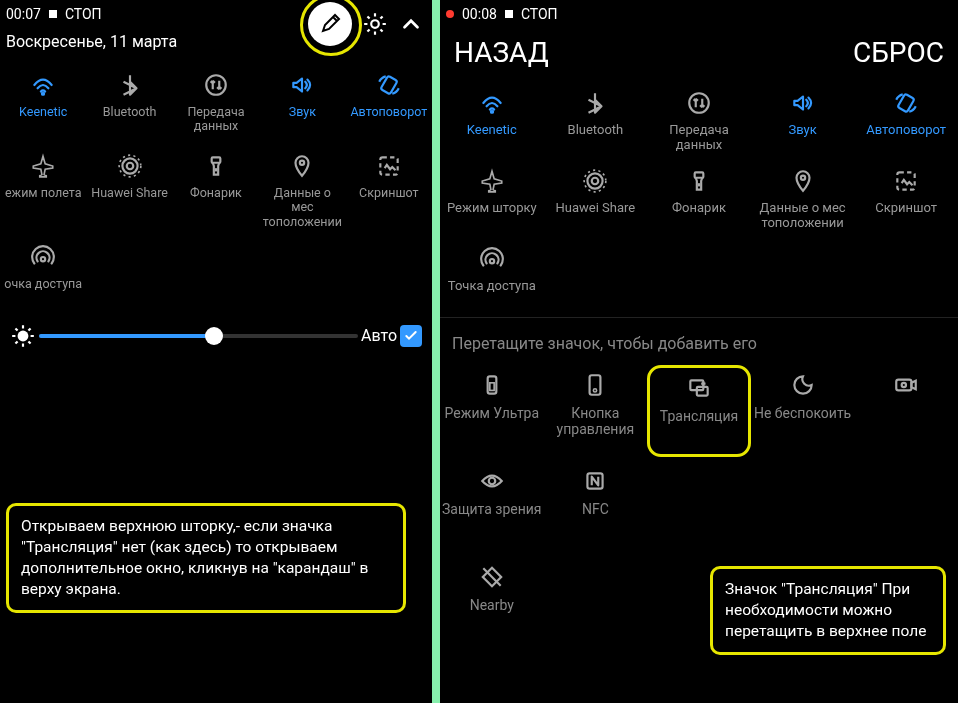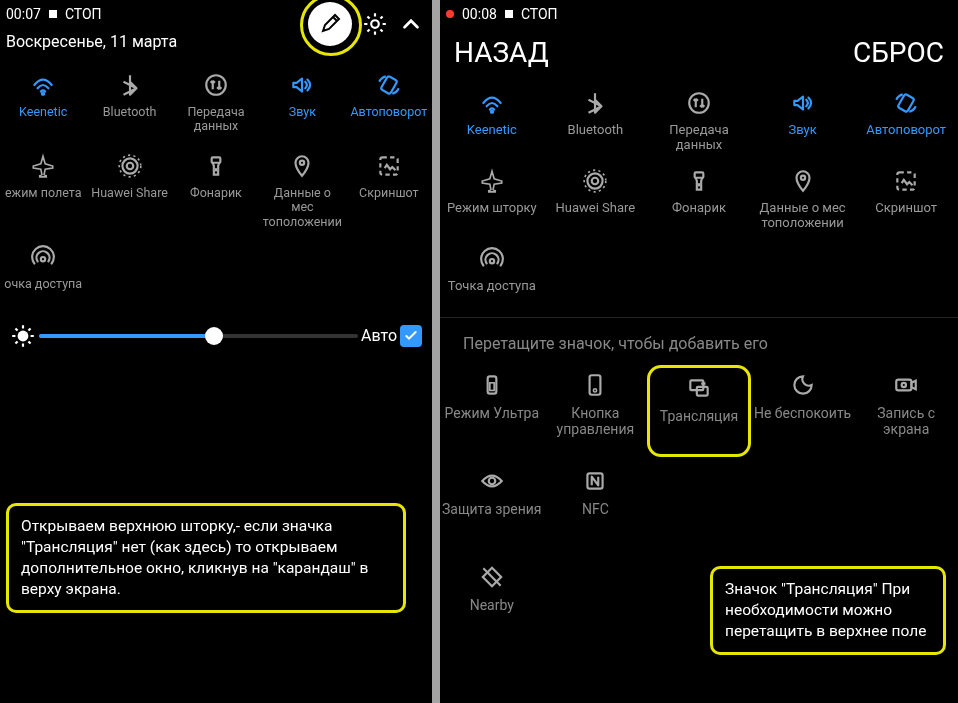--- a/index.html
+++ b/index.html
@@ -4,21 +4,21 @@
 <style>
   html, body {
     margin: 0;
     padding: 0;
     background: #fff;
     font-family: -apple-system, BlinkMacSystemFont, "Segoe UI", Roboto, Arial, sans-serif;
   }
   .wrapper {
     width: 958px;
     height: 703px;
-    background: #a3a3a3;
+    background: #86efac;
     display: flex;
     position: relative;
     overflow: hidden;
   }
   .panel {
     background: #000;
     color: #aaa;
     position: relative;
     box-sizing: border-box;
   }
@@ -159,21 +159,21 @@
     width: 22px; height: 22px;
     background: #3399ff;
     border-radius: 4px;
     display: flex; align-items: center; justify-content: center;
   }
 
   
   .instruction-row {
     color: #888;
     font-size: 16px;
-    padding: 16px 12px 8px 23px;
+    padding: 16px 12px 8px 12px;
     border-top: 1px solid #222;
   }
 
   .avail-grid {
     display: grid;
     grid-template-columns: repeat(5, 1fr);
     padding-top: 4px;
   }
   .avail-grid .tile {
     min-height: 92px;
@@ -592,21 +592,20 @@
             </svg>
           </div>
           <div class="label">Не беспокоить</div>
         </div>
         <div class="tile">
           <div class="iconbox">
             <svg width="26" height="26" viewBox="0 0 24 24" fill="none" stroke="#aaa">
               <use href="#ic-record"></use>
             </svg>
           </div>
-          <div class="label">Запись с экрана</div>
         </div>
       </div>
     <div class="avail-grid" style="grid-template-columns:repeat(5,1fr)" id="avail-row2">
         <div class="tile">
           <div class="iconbox">
             <svg width="26" height="26" viewBox="0 0 24 24" fill="none" stroke="#aaa">
               <use href="#ic-eye"></use>
             </svg>
           </div>
           <div class="label">Защита зрения</div>

